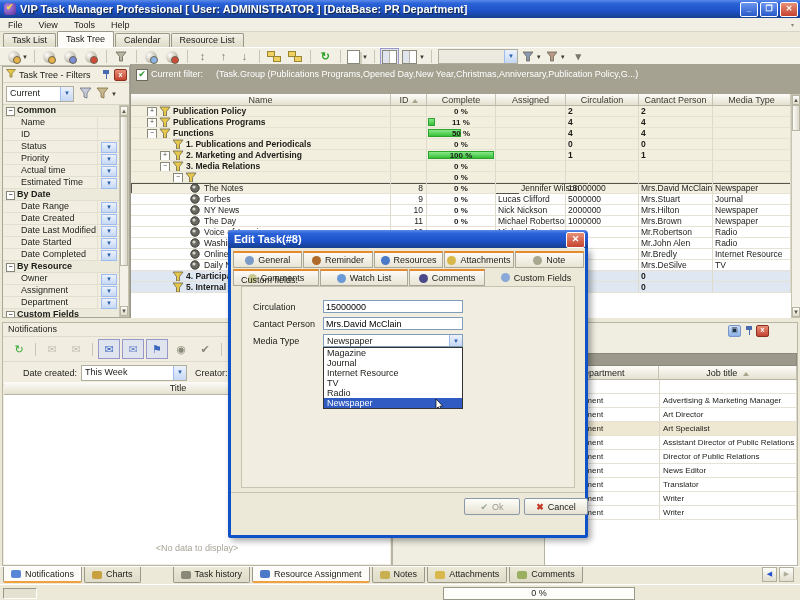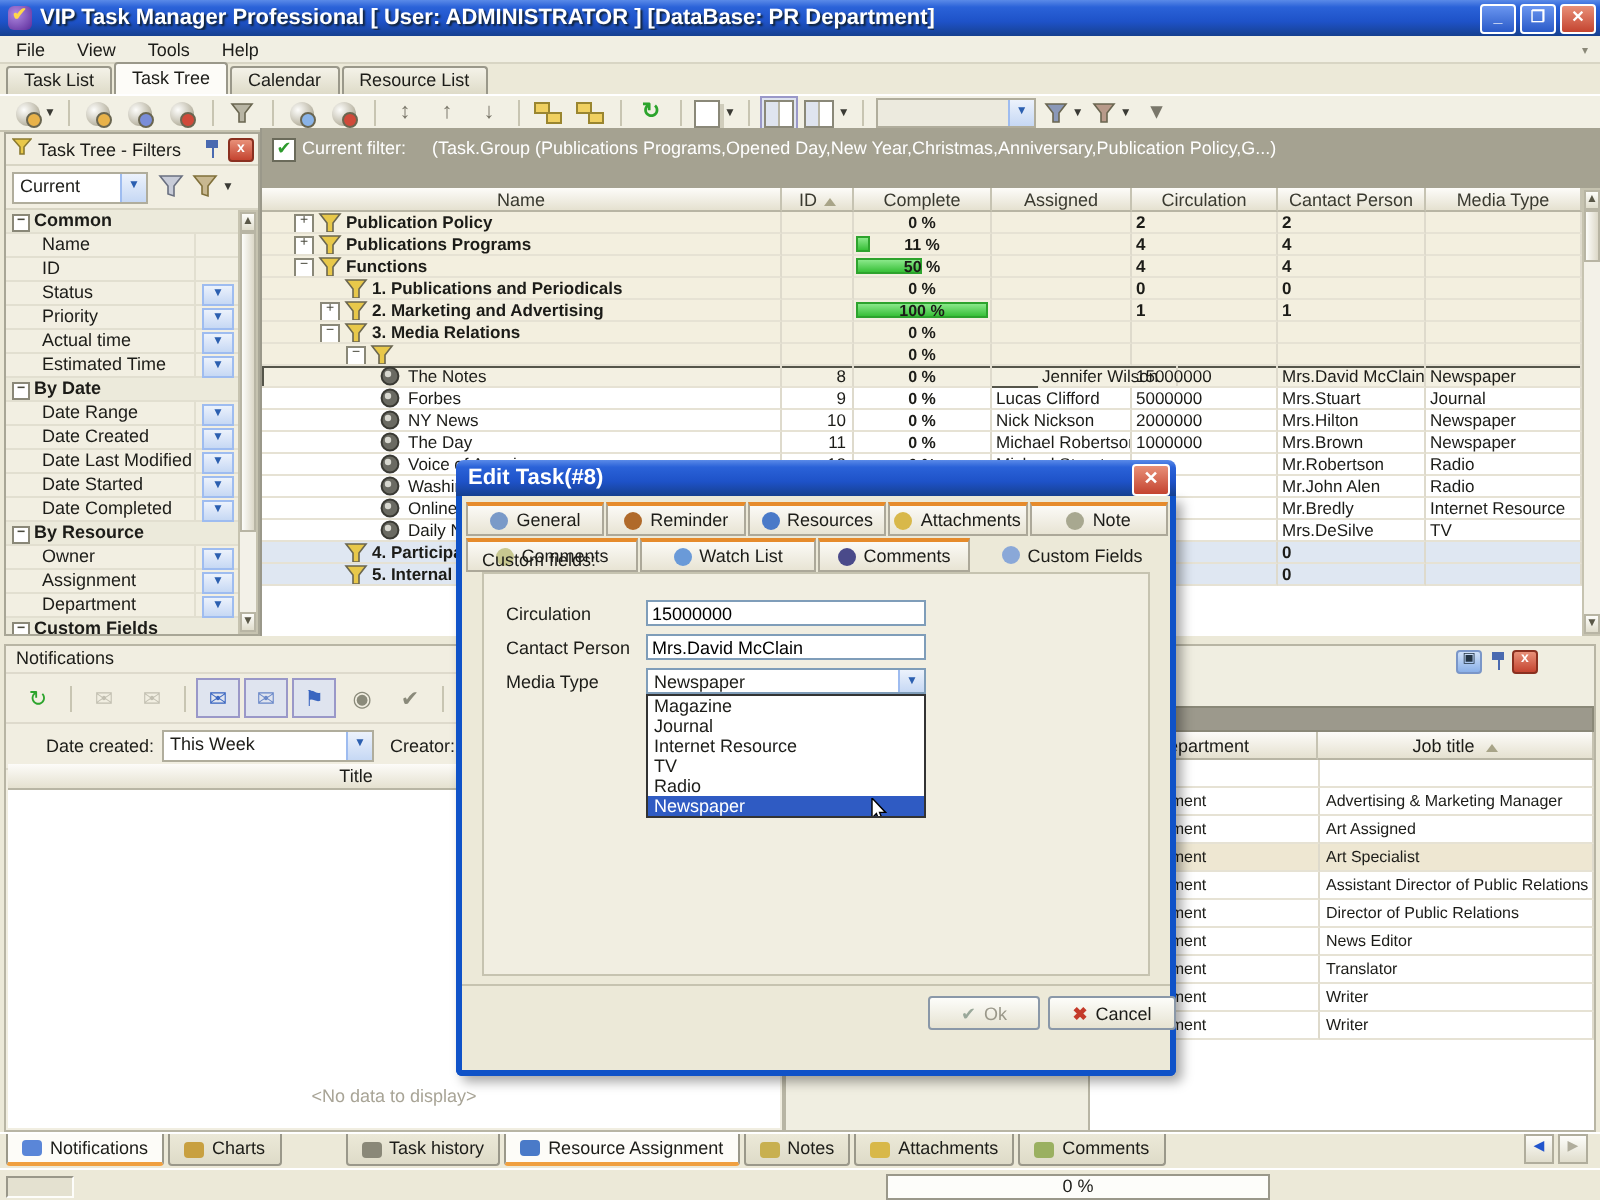--- a/index.html
+++ b/index.html
@@ -754,21 +754,21 @@
         <div class="arow" style="top: 0px;">
           <div class="acell" style="left: 0px; width: 115px;"></div>
           <div class="acell" style="left: 115px; width: 137px;"></div>
         </div>
         <div class="arow" style="top: 14px;">
           <div class="acell" style="left: 0px; width: 115px;">PR Department</div>
           <div class="acell" style="left: 115px; width: 137px;">Advertising &amp; Marketing Manager</div>
         </div>
         <div class="arow" style="top: 28px;">
           <div class="acell" style="left: 0px; width: 115px;">PR Department</div>
-          <div class="acell" style="left: 115px; width: 137px;">Art Assigned</div>
+          <div class="acell" style="left: 115px; width: 137px;">Art Director</div>
         </div>
         <div class="arow sel" style="top: 42px;">
           <div class="acell" style="left: 0px; width: 115px;">PR Department</div>
           <div class="acell" style="left: 115px; width: 137px;">Art Specialist</div>
         </div>
         <div class="arow" style="top: 56px;">
           <div class="acell" style="left: 0px; width: 115px;">PR Department</div>
           <div class="acell" style="left: 115px; width: 137px;">Assistant Director of Public Relations</div>
         </div>
         <div class="arow" style="top: 70px;">

